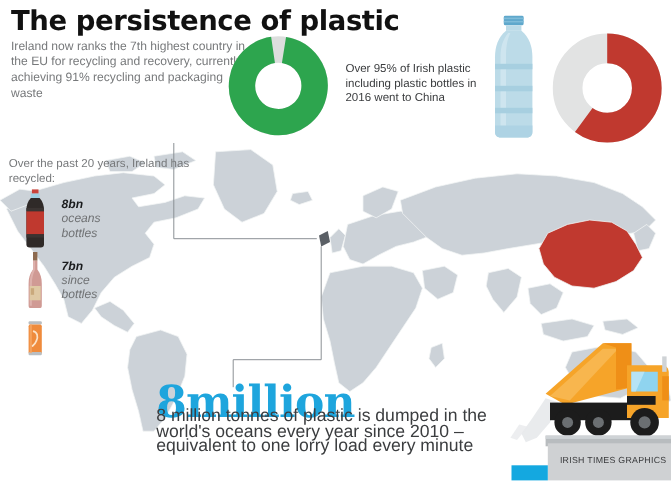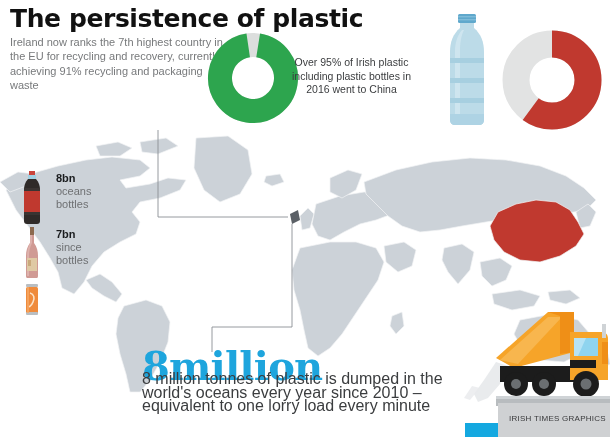--- a/index.html
+++ b/index.html
@@ -28,33 +28,33 @@
   .intro{
     position:absolute;left:10px;top:35px;width:215px;
     font-size:11px;line-height:14.3px;color:#77797b;
   }
 
   
   .donut{position:absolute;}
   .donut svg{display:block;}
 
   .note{position:absolute;font-size:10.5px;line-height:13.6px;color:#3b3d3f;}
-  .note-green{left:289px;top:56px;width:125px;text-align:center;}
+  .note-green{left:314px;top:56px;width:125px;}
   .note-china{left:455px;top:276px;width:140px;}
 
   
   .bottle-art{position:absolute;left:444px;top:14px;}
 
   
   .recycled-lead{
     position:absolute;left:8px;top:143px;width:200px;
     font-size:10.5px;line-height:13.4px;color:#77797b;
   }
   .rec-list{position:absolute;left:8px;top:171px;width:140px;}
-  .rec-row{position:relative;display:flex;align-items:flex-start;}
+  .rec-row{position:relative;display:flex;align-items:center;font-style:italic;}
   .rec-ico{width:48px;flex:0 0 48px;display:flex;justify-content:center;}
   .rec-txt{padding-top:1px;}
   .rec-amt{font-size:11px;font-weight:bold;color:#1a1c1e;line-height:13px;}
   .rec-lbl{font-size:11px;color:#6f7173;line-height:13.2px;}
 
   .r1{height:56px;}
   .r2{height:56px;}
   .r3{height:50px;}
   .r4{height:46px;}
 
@@ -184,20 +184,21 @@
     </svg>
   </div>
 
   <div class="donut" style="left:502px;top:30px;">
     <svg width="100" height="100" viewBox="0 0 100 100">
       <circle cx="50" cy="50" r="36" fill="none" stroke="#e2e3e3" stroke-width="27"></circle>
       <circle cx="50" cy="50" r="36" fill="none" stroke="#c0392f" stroke-width="27" stroke-dasharray="135.7 90.5" transform="rotate(-90 50 50)"></circle>
     </svg>
   </div>
 
+  <div class="recycled-lead">Over the past 20 years, Ireland has recycled:</div>
 
   <div class="rec-list">
 
     <div class="rec-row r1">
       <div class="rec-ico">
         <svg width="22" height="54" viewBox="0 0 22 54">
           <rect x="8" y="0" width="6" height="4" fill="#c9453c"></rect>
           <rect x="7" y="4" width="8" height="4" fill="#9fd0e3"></rect>
           <path d="M7 8 C4 11 3 15 3 19 L3 50 C3 52 4 53 6 53 L16 53 C18 53 19 52 19 50 L19 19 C19 15 18 11 15 8 Z" fill="#2f2a28"></path>
           <rect x="3" y="20" width="16" height="21" fill="#c0392f"></rect>

